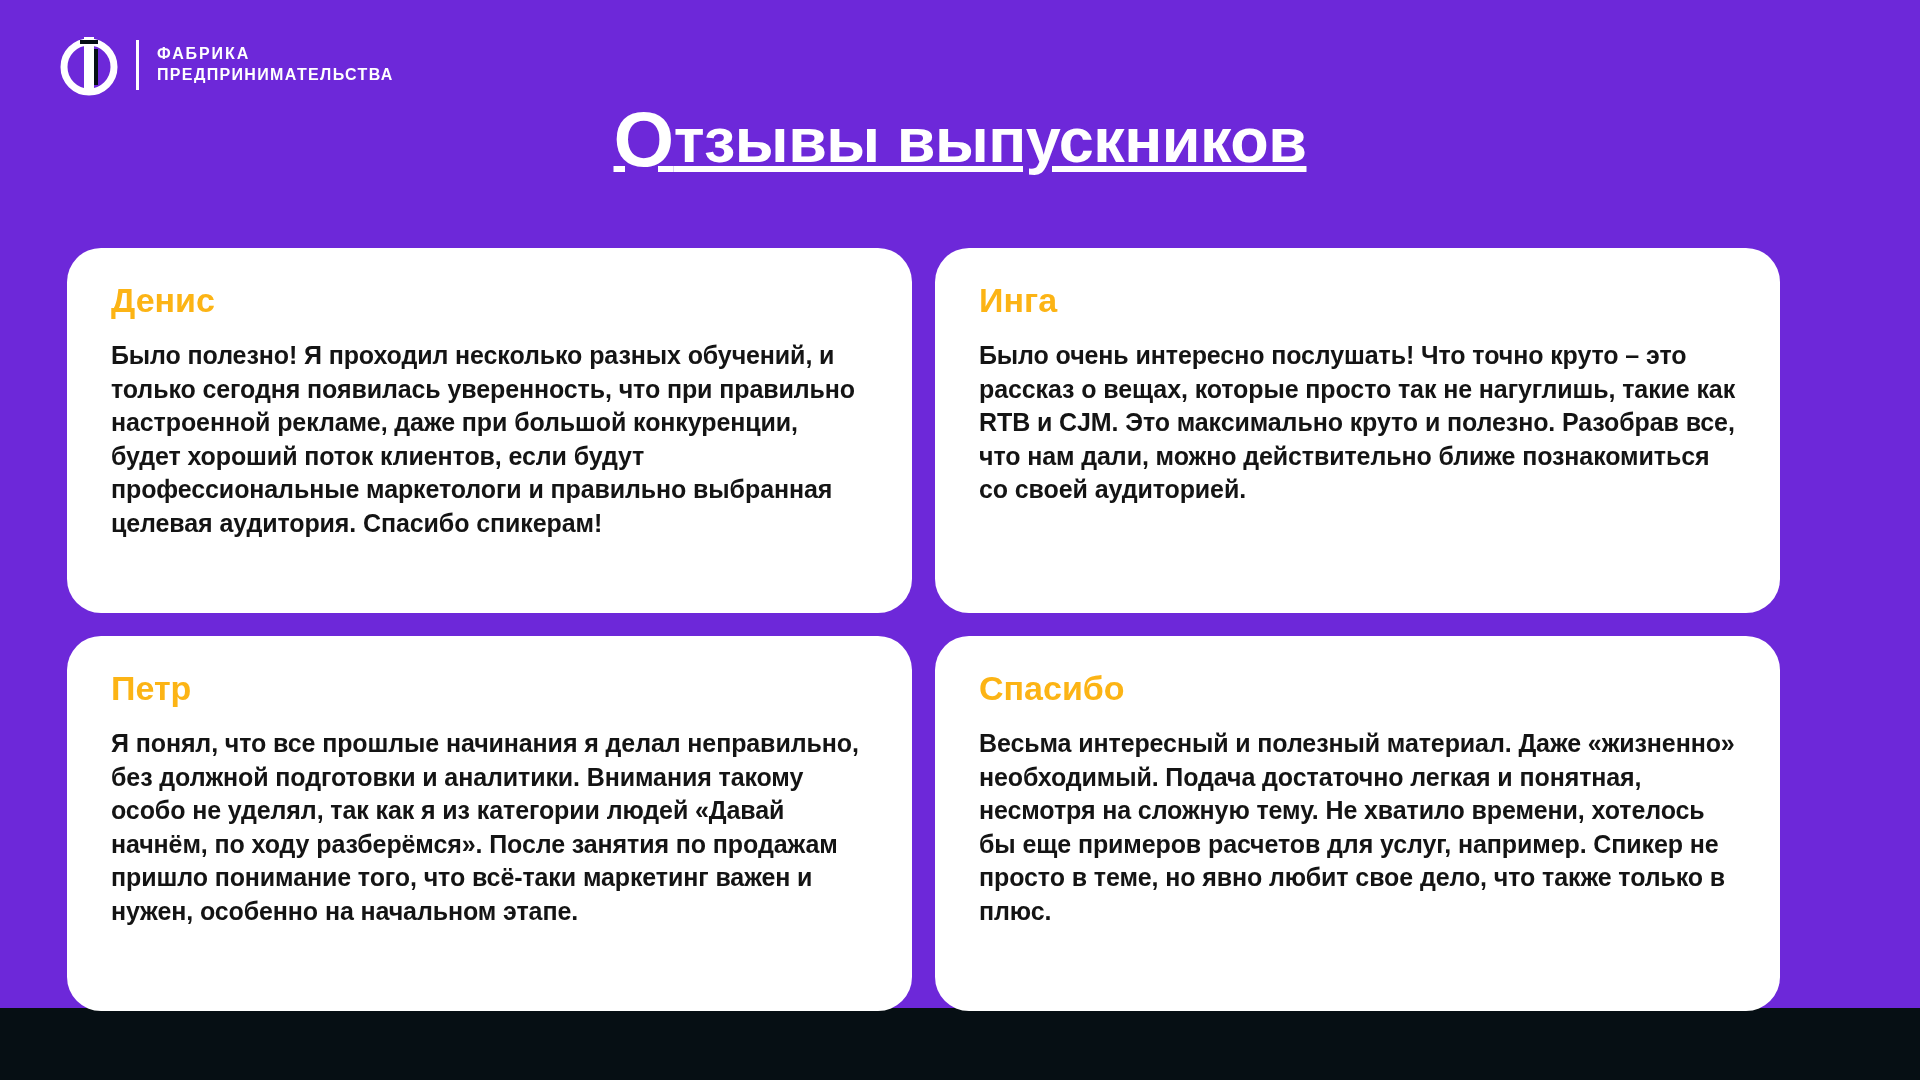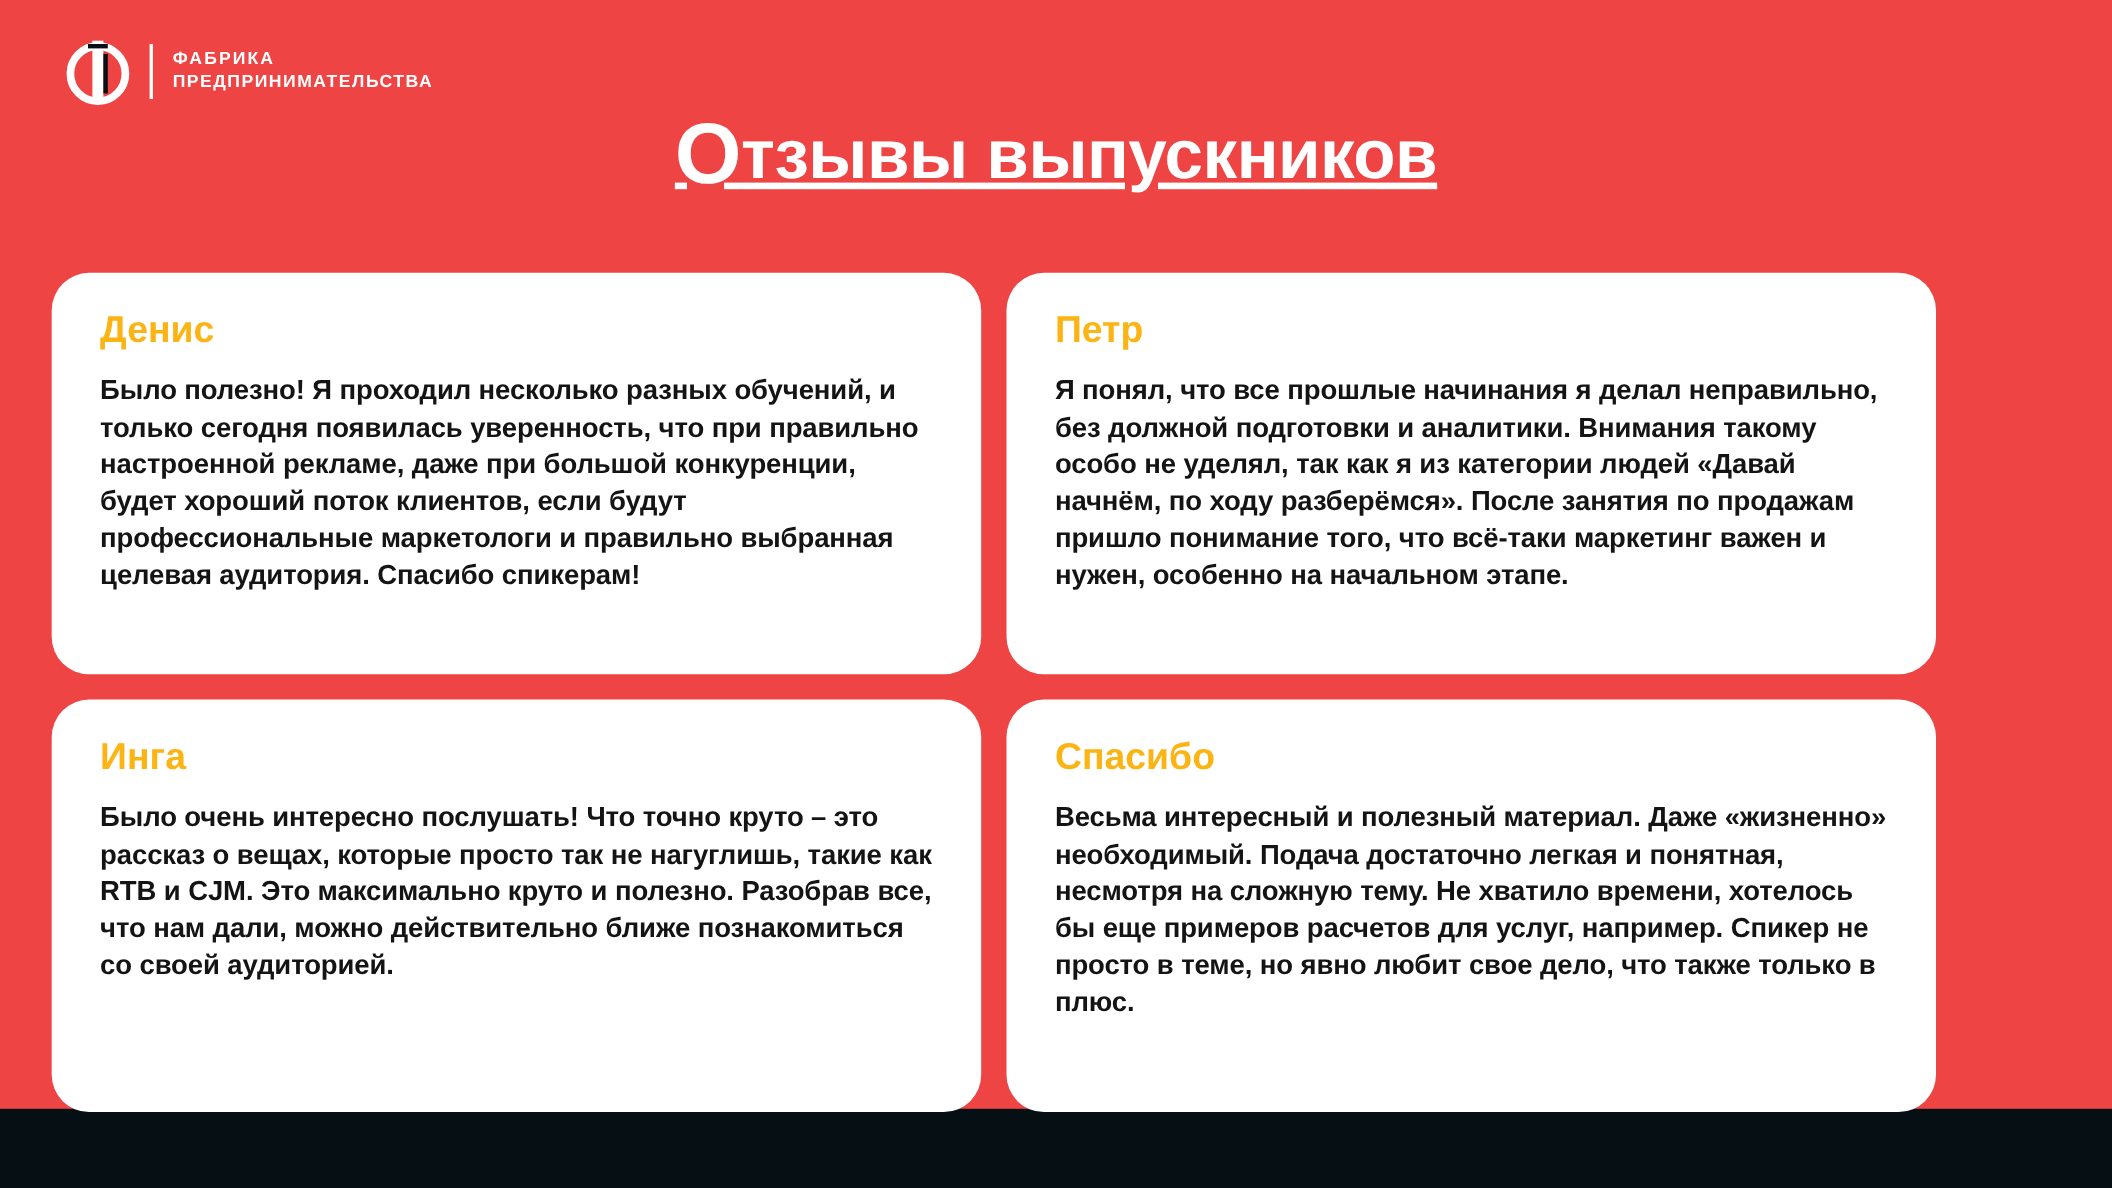--- a/index.html
+++ b/index.html
@@ -14,21 +14,21 @@
   body {
     background:#060f14;
     font-family:"Liberation Sans", sans-serif;
     -webkit-font-smoothing:antialiased;
   }
 
   .slide {
     position:relative;
     width:1920px;
     height:1008px;
-    background:#ef4444;
+    background:#6d28d9;
   }
 
   
   .brand {
     position:absolute;
     left:58px;
     top:34px;
     display:flex;
     align-items:center;
     gap:14px;
@@ -84,21 +84,21 @@
   }
   .slide-title .cap {
     font-size:78px;
     line-height:0.8;
     vertical-align:-4px;
   }
 
   
   .cards {
     position:absolute;
-    left:47px;
+    left:67px;
     top:248px;
     width:1810px;
     display:grid;
     grid-template-columns:845px 845px;
     grid-template-rows:365px 375px;
     column-gap:120px;
     row-gap:40px;
     gap:23px;
   }
 
@@ -150,27 +150,27 @@
   <h1 class="slide-title"><span class="cap">О</span><span>тзывы выпускников</span></h1>
 
   <div class="cards">
 
     <div class="card">
       <div class="card-name">Денис</div>
       <div class="card-body">Было полезно! Я проходил несколько разных обучений, и только сегодня появилась уверенность, что при правильно настроенной рекламе, даже при большой конкуренции, будет хороший поток клиентов, если будут профессиональные маркетологи и правильно выбранная целевая аудитория. Спасибо спикерам!</div>
     </div>
 
     <div class="card">
-      <div class="card-name">Петр</div>
-      <div class="card-body">Я понял, что все прошлые начинания я делал неправильно, без должной подготовки и аналитики. Внимания такому особо не уделял, так как я из категории людей «Давай начнём, по ходу разберёмся». После занятия по продажам пришло понимание того, что всё-таки маркетинг важен и нужен, особенно на начальном этапе.</div>
+      <div class="card-name">Инга</div>
+      <div class="card-body">Было очень интересно послушать! Что точно круто – это рассказ о вещах, которые просто так не нагуглишь, такие как RTB и CJM. Это максимально круто и полезно. Разобрав все, что нам дали, можно действительно ближе познакомиться со своей аудиторией.</div>
     </div>
 
     <div class="card">
-      <div class="card-name">Инга</div>
-      <div class="card-body">Было очень интересно послушать! Что точно круто – это рассказ о вещах, которые просто так не нагуглишь, такие как RTB и CJM. Это максимально круто и полезно. Разобрав все, что нам дали, можно действительно ближе познакомиться со своей аудиторией.</div>
+      <div class="card-name">Петр</div>
+      <div class="card-body">Я понял, что все прошлые начинания я делал неправильно, без должной подготовки и аналитики. Внимания такому особо не уделял, так как я из категории людей «Давай начнём, по ходу разберёмся». После занятия по продажам пришло понимание того, что всё-таки маркетинг важен и нужен, особенно на начальном этапе.</div>
     </div>
 
     <div class="card">
       <div class="card-name">Спасибо</div>
       <div class="card-body">Весьма интересный и полезный материал. Даже «жизненно»  необходимый. Подача достаточно легкая и понятная, несмотря на сложную тему. Не хватило времени, хотелось бы еще примеров расчетов для услуг, например. Спикер не просто в теме, но явно любит свое дело, что также только в плюс.</div>
     </div>
 
   </div>
 </div>
 

